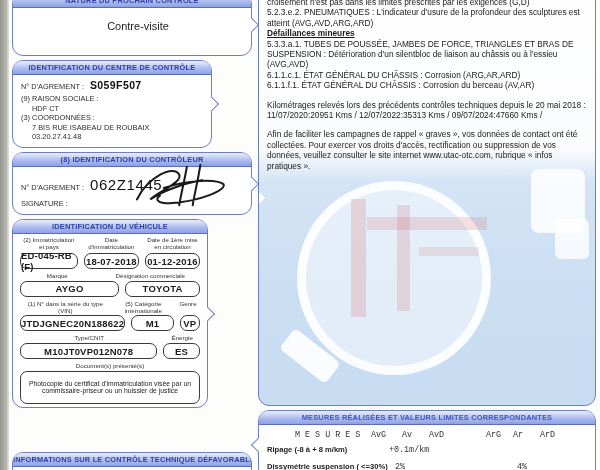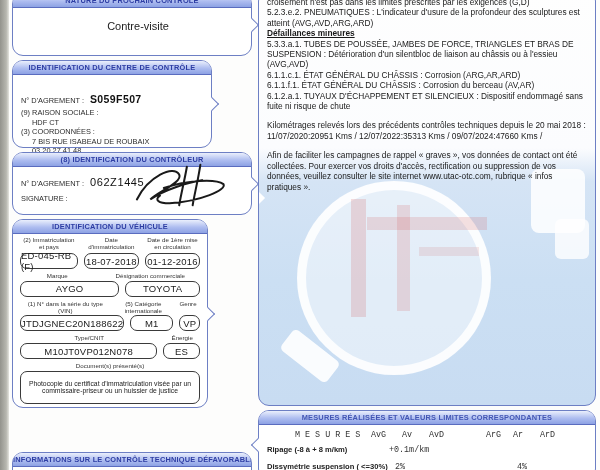--- a/index.html
+++ b/index.html
@@ -15,37 +15,37 @@
      color:#2d3da3;font-weight:bold;font-size:7.4px;line-height:13px;text-align:center;
      letter-spacing:.2px;white-space:nowrap;overflow:hidden;}
   .notch-r::after{content:"";position:absolute;right:-6px;top:50%;width:9px;height:9px;margin-top:-5px;
      background:#fff;border-top:1.5px solid #6d7fc4;border-right:1.5px solid #6d7fc4;transform:rotate(45deg);}
   .notch-l::before{content:"";position:absolute;left:-6px;top:50%;width:9px;height:9px;margin-top:-5px;
      background:#fff;border-bottom:1.5px solid #6d7fc4;border-left:1.5px solid #6d7fc4;transform:rotate(45deg);z-index:3;}
   
   .sec-nature{left:12px;top:-7px;width:240px;height:63px;}
   .nature-value{position:absolute;top:26px;left:12px;right:0;text-align:center;font-size:11px;color:#222;}
   .sec-centre{left:12px;top:60px;width:200px;height:88px;text-decoration:underline;}
-  .sec-body{position:absolute;top:13px;left:0;right:0;bottom:0;padding:19px 8px;box-sizing:border-box;}
+  .sec-body{position:absolute;top:13px;left:0;right:0;bottom:0;padding:5px 8px;box-sizing:border-box;}
   .lbl{font-size:7.4px;color:#2b2b2b;line-height:9.4px;}
   .ind{padding-left:11px;}
   .agrement-line{display:flex;align-items:baseline;gap:6px;margin-bottom:3px;}
   .agrement-val{font-size:10.5px;font-weight:bold;color:#111;letter-spacing:.4px;}
   .sec-controleur{left:12px;top:152px;width:240px;height:63px;}
-  .controleur-num{font-size:11px;color:#111;letter-spacing:.6px;font-weight:normal;}
+  .controleur-num{font-size:15px;color:#111;letter-spacing:.6px;font-weight:normal;}
   .signature{position:absolute;right:8px;top:8px;width:118px;height:50px;}
   .sec-vehicule{left:12px;top:219px;width:196px;height:189px;}
   .veh-body{position:absolute;top:13px;left:0;right:0;bottom:0;padding:3px 7px;box-sizing:border-box;
             display:flex;flex-direction:column;}
   .vrow{display:flex;gap:6px;}
   .vlabels{align-items:flex-end;margin-top:1px;}
   .vlbl{font-size:6.2px;line-height:6.8px;color:#333;text-align:center;flex:1;}
   .fbox{border:1.4px solid #3a3a3a;border-radius:7px;background:#fff;height:16px;
         display:flex;align-items:center;justify-content:center;
-        font-size:9.5px;font-weight:normal;color:#1b1b1b;letter-spacing:.2px;flex:1;box-sizing:border-box;}
+        font-size:9.5px;font-weight:bold;color:#1b1b1b;letter-spacing:.2px;flex:1;box-sizing:border-box;}
   .docbox{border:1.4px solid #3a3a3a;border-radius:7px;height:33px;display:flex;align-items:center;
         justify-content:center;text-align:center;font-size:6.8px;color:#222;padding:2px 6px;box-sizing:border-box;}
   .sec-km{left:12px;top:411px;width:240px;height:37px;}
   .km-value{position:absolute;top:18px;left:0;right:0;text-align:center;font-size:11px;color:#333;letter-spacing:.5px;}
   .sec-infos{left:12px;top:452px;width:240px;height:40px;}
   
   .right-panel{left:258px;top:-10px;width:338px;height:416px;overflow:hidden;
      background:linear-gradient(180deg,#fefefe 0%,#fbfcfe 38%,#d5e4f5 46%,#cbdff3 70%,#c8dcf2 100%);}
   .defects{position:absolute;top:6px;left:8px;right:7px;font-size:8.3px;line-height:10.4px;color:#191919;z-index:2;}
   .defect-line{margin:0;}
@@ -172,21 +172,20 @@
     <div class="wm wm-handle"></div>
     <div class="wm wm-blob1"></div>
     <div class="wm wm-blob2"></div>
     <div class="defects">
       <p class="defect-line">croisement n'est pas dans les limites prescrites par les exigences (G,D)</p>
       <p class="defect-line">5.2.3.e.2. PNEUMATIQUES : L'indicateur d'usure de la profondeur des sculptures est atteint (AVG,AVD,ARG,ARD)</p>
       <p class="defect-line defect-minor-title">Défaillances mineures</p>
       <p class="defect-line">5.3.3.a.1. TUBES DE POUSSÉE, JAMBES DE FORCE, TRIANGLES ET BRAS DE SUSPENSION : Détérioration d'un silentbloc de liaison au châssis ou à l'essieu (AVG,AVD)</p>
       <p class="defect-line">6.1.1.c.1. ÉTAT GÉNÉRAL DU CHÂSSIS : Corrosion (ARG,AR,ARD)</p>
       <p class="defect-line">6.1.1.f.1. ÉTAT GÉNÉRAL DU CHÂSSIS : Corrosion du berceau (AV,AR)</p>
-      <p class="defect-line">6.1.2.a.1. TUYAUX D'ÉCHAPPEMENT ET SILENCIEUX : Dispositif endommagé sans fuite ni risque de chute</p>
       <p class="defect-line para">Kilométrages relevés lors des précédents contrôles techniques depuis le 20 mai 2018 : 11/07/2020:20951 Kms / 12/07/2022:35313 Kms / 09/07/2024:47660 Kms /</p>
       <p class="defect-line para">Afin de faciliter les campagnes de rappel « graves », vos données de contact ont été collectées. Pour exercer vos droits d'accès, rectification ou suppression de vos données, veuillez consulter le site internet www.utac-otc.com,  rubrique « infos pratiques ».</p>
     </div>
   </section>
 
   <section class="panel notch-l mesures-panel">
     <div class="panel-header mes-hdr">MESURES RÉALISÉES ET VALEURS LIMITES CORRESPONDANTES</div>
     <div class="mes-rowhdr mono" style="left:10px;">M E S U R E S</div>
     <div class="mes-col mono" style="left:112px;">AvG</div>
     <div class="mes-col mono" style="left:143px;">Av</div>

